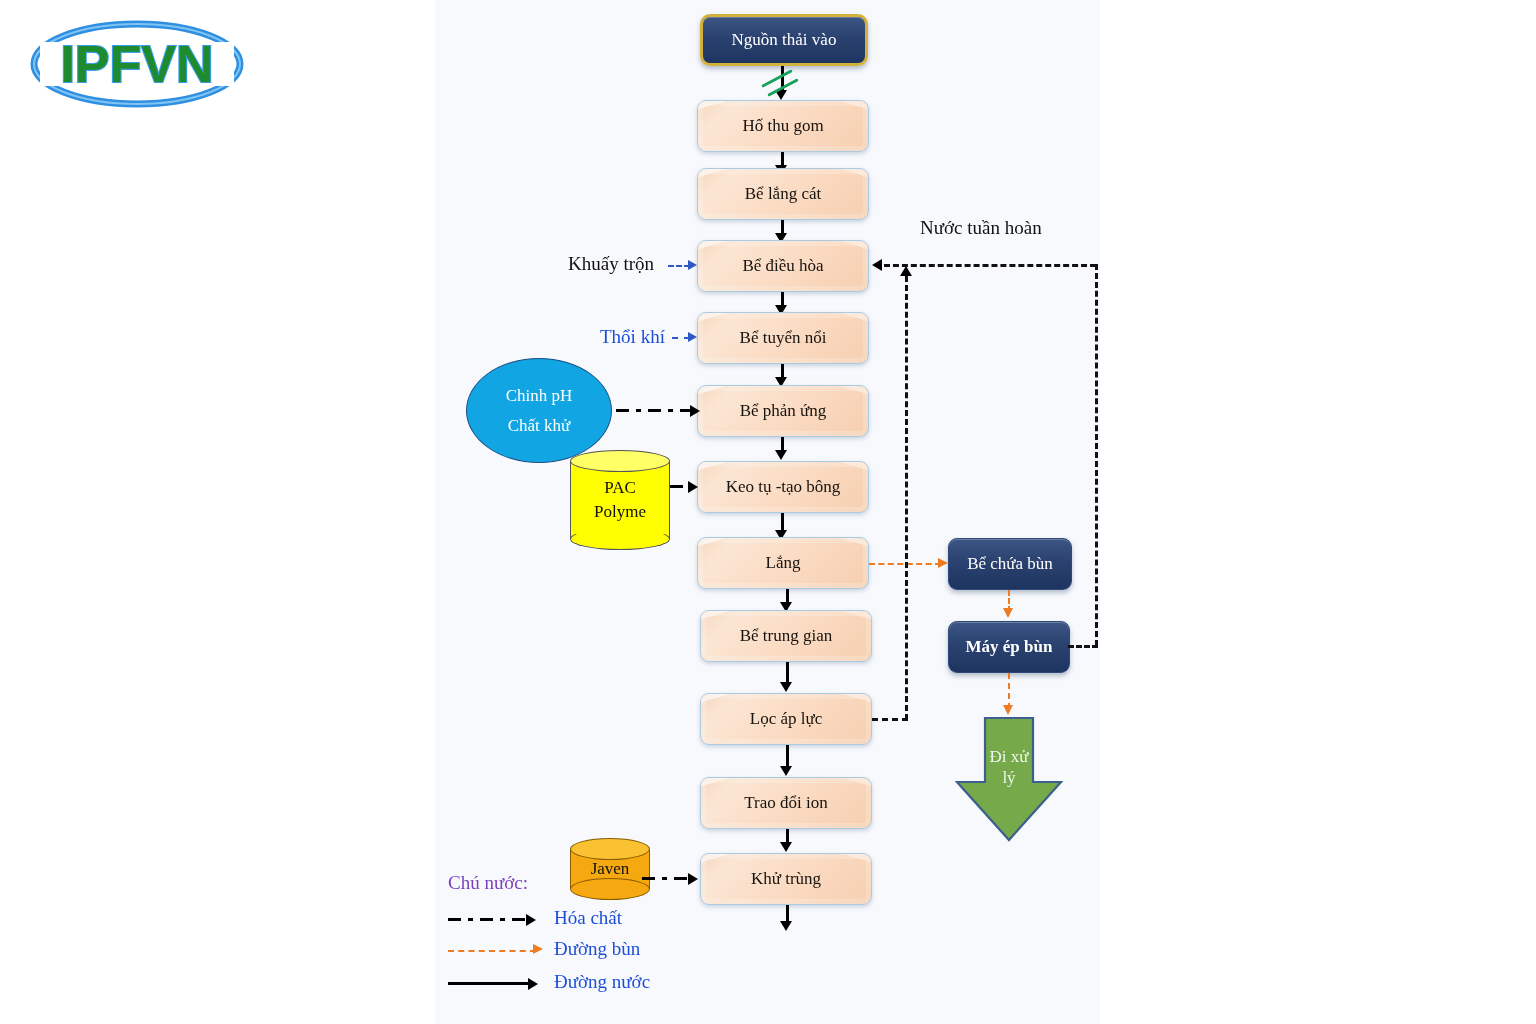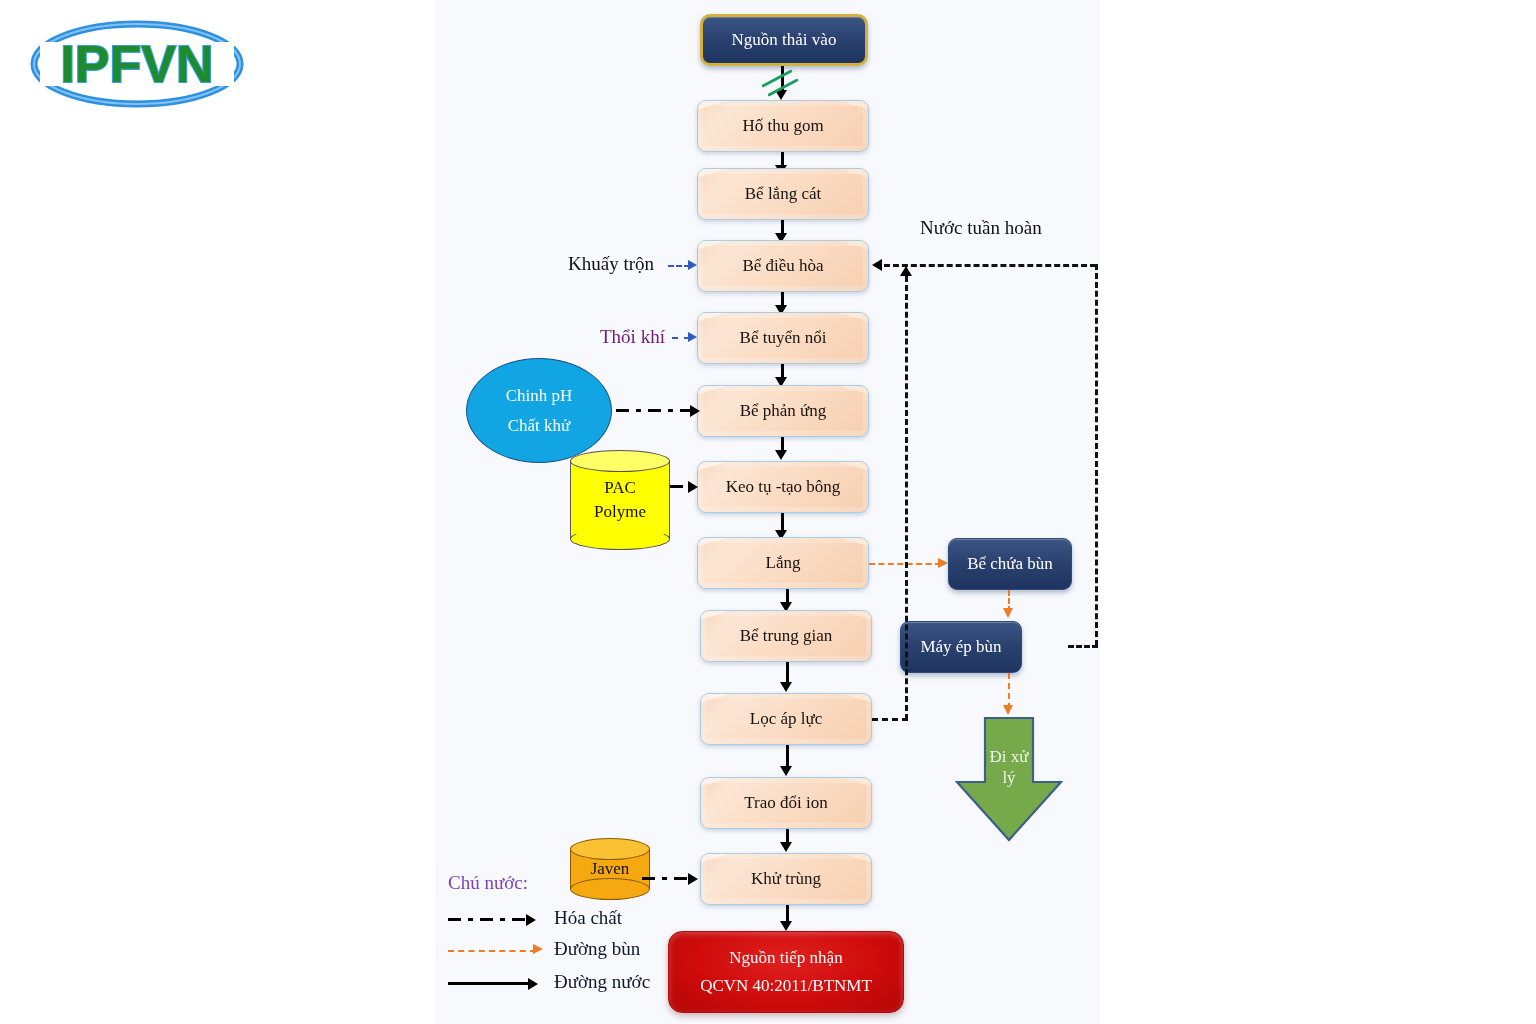--- a/index.html
+++ b/index.html
@@ -139,26 +139,26 @@
   .rdash-v { position:absolute; width:0; border-left:3px dashed #111; }
 
   
   .bdash-h { position:absolute; height:0; border-top:2.6px dashed #2f58c4; }
   .ar-b-r { position:absolute;width:0;height:0;
      border-top:5.5px solid transparent;border-bottom:5.5px solid transparent;
      border-left:9px solid #2f58c4;}
 
   
   .label { position:absolute; font-size:19px; color:#111; white-space:nowrap; }
-  .label.red  { color:#701a75; background:none; border:none; box-shadow:none; }
+  .label.red  { color:#1d4ed8; background:none; border:none; box-shadow:none; }
   .label.purple { color:#7b3fbf; }
 
   
   #legend { position:absolute; left:448px; top:872px; width:220px; }
-  .lg-txt { position:absolute; font-size:19px; color:#0f172a; white-space:nowrap; }
+  .lg-txt { position:absolute; font-size:19px; color:#1d4ed8; white-space:nowrap; }
 
   
   .grate { position:absolute; background:#19a05a; height:3px; border-radius:2px; }
 </style>
 </head>
 <body>
 
 <div id="root">
 
   <div id="panel"></div>
@@ -248,24 +248,20 @@
   </div>
   <div class="ln vline" style="left:786px;top:829px;height:17px;"></div>
   <div class="arrowdown" style="left:780px;top:842px;"></div>
 
   <div class="node peach" style="left:700px;top:853px;width:172px;height:52px;">
     <span>Khử trùng</span>
   </div>
   <div class="ln vline" style="left:786px;top:905px;height:20px;"></div>
   <div class="arrowdown" style="left:780px;top:921px;"></div>
 
-  <div class="node red" style="left:668px;top:931px;width:236px;height:82px;flex-direction:column;gap:7px;">
-    <span>Nguồn tiếp nhận</span>
-    <span>QCVN 40:2011/BTNMT</span>
-  </div>
 
   <div class="ellipse" style="left:466px;top:358px;width:146px;height:105px;">
     <span>Chinh pH</span>
     <span>Chất khử</span>
   </div>
   <div class="dashdot-h" style="left:616px;top:409px;width:76px;"></div>
   <div class="arrowright" style="left:690px;top:405px;"></div>
 
   <div class="cyl yellow" style="left:570px;top:450px;width:100px;height:100px;">
     <div class="body"></div>
@@ -293,21 +289,21 @@
   <div class="dash-or-h" style="left:869px;top:563px;width:72px;"></div>
   <div class="ar-or-r" style="left:938px;top:558px;"></div>
 
   <div class="node navy" style="left:948px;top:538px;width:124px;height:52px;">
     <span>Bể chứa bùn</span>
   </div>
 
   <div class="dash-or-v" style="left:1008px;top:590px;height:22px;"></div>
   <div class="ar-or-d" style="left:1003px;top:608px;"></div>
 
-  <div class="node navy" style="left:900px;top:621px;width:122px;height:52px;">
+  <div class="node navy" style="left:948px;top:621px;width:122px;height:52px;font-weight:bold;">
     <span>Máy ép bùn</span>
   </div>
 
   <div class="dash-or-v" style="left:1008px;top:673px;height:36px;"></div>
   <div class="ar-or-d" style="left:1003px;top:705px;"></div>
 
   <div class="bigarrow" style="left:955px;top:716px;width:108px;height:126px;">
     <svg width="108" height="126" viewBox="0 0 108 126">
       <polygon points="30,2 78,2 78,66 106,66 54,124 2,66 30,66" fill="#76a94a" stroke="#3c5f8c" stroke-width="2.2"></polygon>
     </svg>

